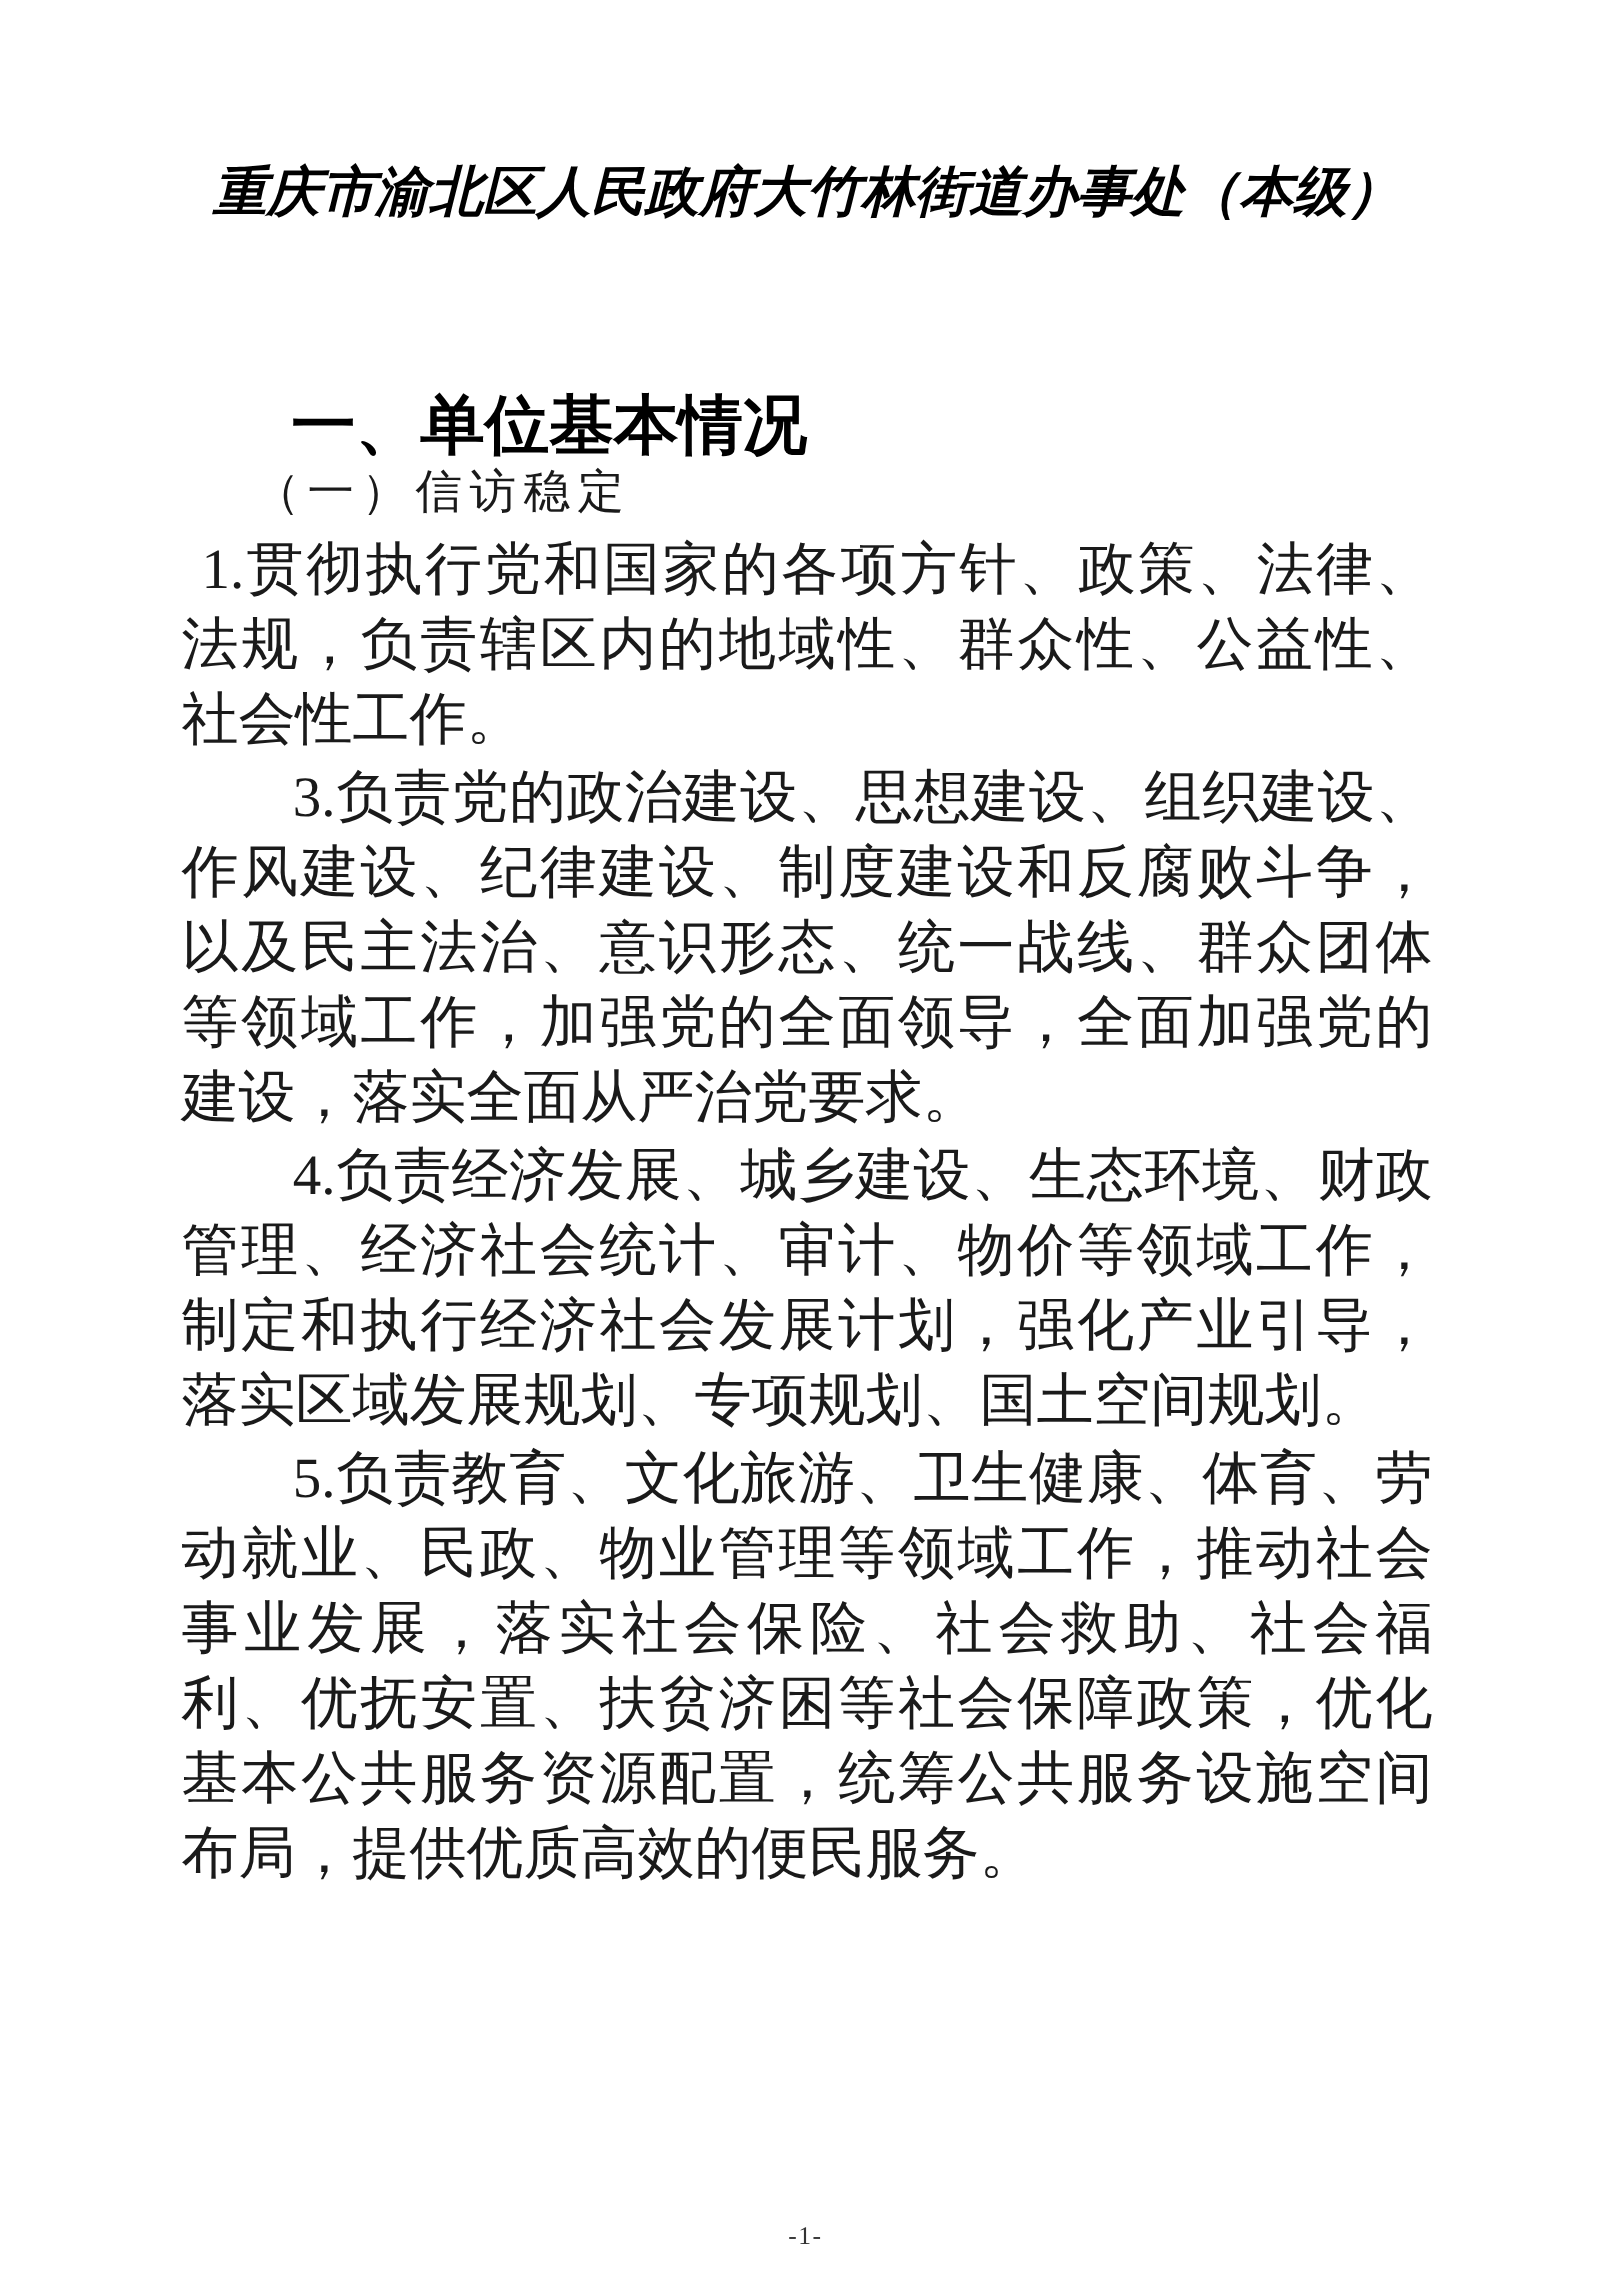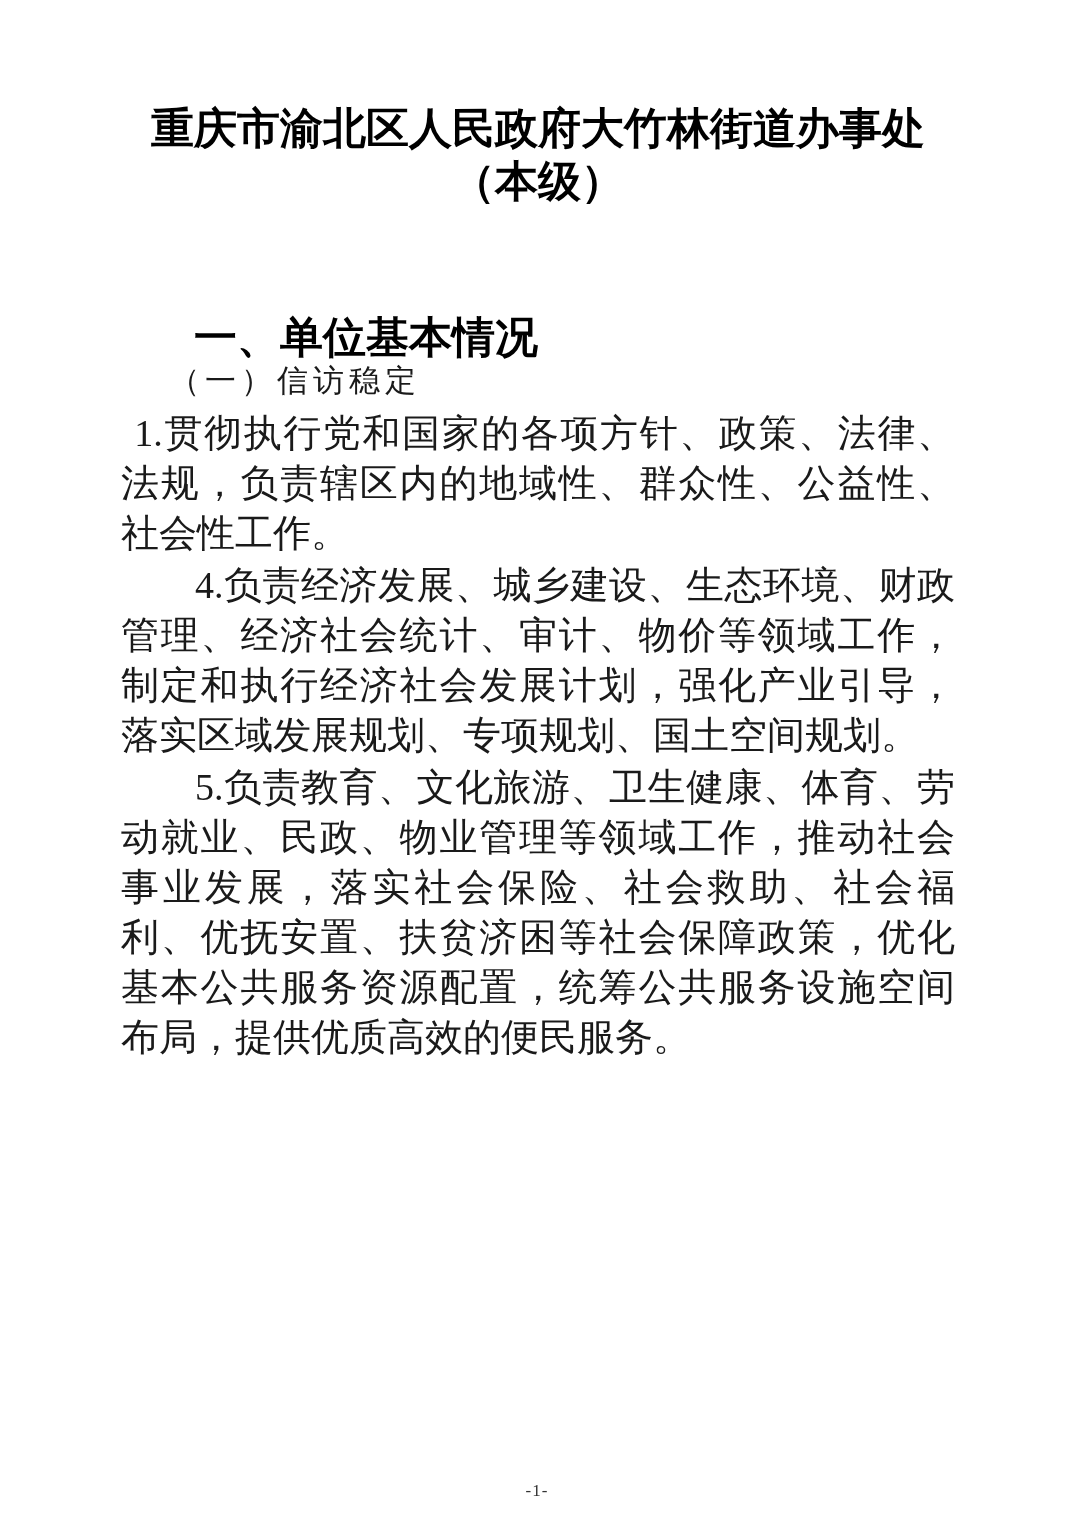--- a/index.html
+++ b/index.html
@@ -19,23 +19,24 @@
   }
   .content {
     padding: 102px 119px 0 121px;
   }
   .title-block {
     text-align: center;
     font-weight: bold;
     color: #000000;
   }
   .doc-title {
-    font-size: 43px;
+    font-size: 36px;
     line-height: 53px;
     margin: 0;
+    font-style: italic;
   }
   .doc-subtitle {
     font-size: 40px;
     line-height: 53px;
     margin: 0;
   }
   .heading1 {
     font-family: "Liberation Sans", sans-serif;
     font-weight: bold;
     font-size: 43px;
@@ -88,20 +89,21 @@
       <div class="doc-title">重庆市渝北区人民政府大竹林街道办事处（本级）</div>
     </div>
 
     <div class="heading1">一、单位基本情况</div>
 
     <div class="heading2">（一）信访稳定</div>
 
     <p class="body-par first-par">1.贯彻执行党和国家的各项方针、政策、法律、法规，负责辖区内的地域性、群众性、公益性、社会性工作。</p>
 
 
+    <p class="body-par indent-par">3.负责党的政治建设、思想建设、组织建设、作风建设、纪律建设、制度建设和反腐败斗争，以及民主法治、意识形态、统一战线、群众团体等领域工作，加强党的全面领导，全面加强党的建设，落实全面从严治党要求。</p>
 
     <p class="body-par indent-par">4.负责经济发展、城乡建设、生态环境、财政管理、经济社会统计、审计、物价等领域工作，制定和执行经济社会发展计划，强化产业引导，落实区域发展规划、专项规划、国土空间规划。</p>
 
     <p class="body-par indent-par">5.负责教育、文化旅游、卫生健康、体育、劳动就业、民政、物业管理等领域工作，推动社会事业发展，落实社会保险、社会救助、社会福利、优抚安置、扶贫济困等社会保障政策，优化基本公共服务资源配置，统筹公共服务设施空间布局，提供优质高效的便民服务。</p>
 
 
   </div>
 
   <div class="page-number">-1-</div>
 </div>

